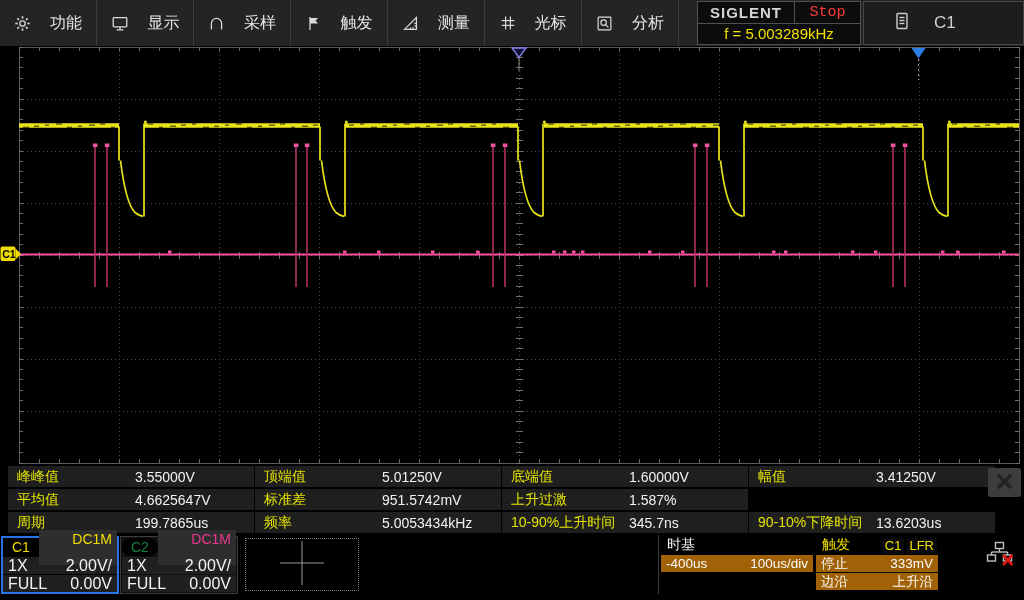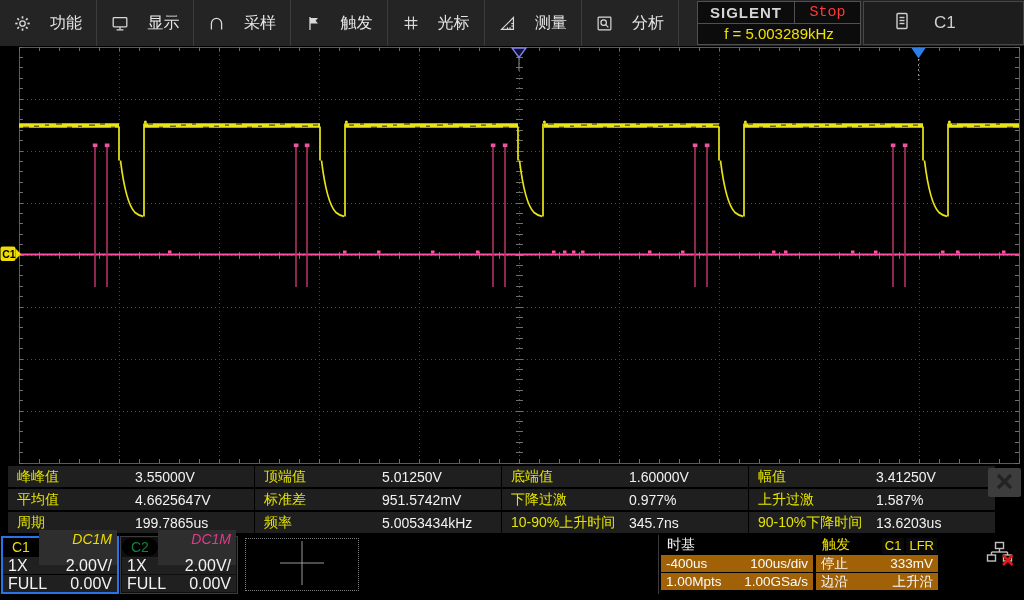--- a/index.html
+++ b/index.html
@@ -35,21 +35,21 @@
           border:none;border-radius:2px;display:flex;align-items:center;justify-content:center;
           cursor:pointer;padding:0;}
   
   .bottombar{position:absolute;left:0;top:533px;width:1024px;height:67px;background:#000;}
   .chbox{position:absolute;top:3px;width:114px;box-sizing:content-box;cursor:pointer;}
   .chbox.sel{left:1px;border:2px solid #2a72e8;}
   .chbox.unsel{left:120px;border:1px solid #3c3c3c;padding:1px;background:#0f0f0f;}
   .chhead{height:18px;display:flex;align-items:center;background:#0f0f0f;}
   .chbadge{background:#000;padding:0 9px;font-size:14px;height:18px;line-height:18px;}
   .chcoup{flex:1;background:#2e2e2e;text-align:right;padding-right:5px;font-size:14px;
-          height:35px;line-height:18px;font-style:italic;}
+          height:35px;line-height:18px;}
   .chrow{height:17px;margin-top:1px;background:#202020;display:flex;justify-content:space-between;
          align-items:center;padding:0 5px;color:#f2f2f2;font-size:16px;}
   .addbox{position:absolute;left:245px;top:5px;width:112px;height:51px;border:1px dotted #7e7e7e;
           display:flex;align-items:center;justify-content:center;cursor:pointer;}
   .vsep{position:absolute;left:658px;top:2px;width:1px;height:59px;background:#3a3a3a;}
   .infobox{position:absolute;top:3px;cursor:pointer;}
   .tbbox{left:661px;width:152px;}
   .trbox{left:816px;width:122px;}
   .ibhead{height:18px;color:#f2f2f2;font-size:14px;display:flex;align-items:center;padding-left:6px;}
   .trhead{color:#f0e000;justify-content:space-between;padding-right:1px;}
@@ -104,40 +104,40 @@
         <span>
           <svg width="16" height="17" viewBox="0 0 20 20">
             <line x1="5" y1="2" x2="5" y2="18" stroke="#d9d9d9" stroke-width="1.6"></line>
             <path d="M5 3 h10 l-3 3.5 3 3.5 H5 z" fill="#d9d9d9"></path>
           </svg>
         </span>
         <span>触发</span>
       </div>
       <div class="mitem">
         <span>
-          <svg width="16" height="16" viewBox="0 0 20 20" stroke="#d9d9d9" stroke-width="1.5">
-            <line x1="7" y1="2" x2="7" y2="18"></line>
-            <line x1="13" y1="2" x2="13" y2="18"></line>
-            <line x1="2" y1="7" x2="18" y2="7"></line>
-            <line x1="2" y1="13" x2="18" y2="13"></line>
-          </svg>
-        </span>
-        <span>光标</span>
-      </div>
-      <div class="mitem">
-        <span>
           <svg width="17" height="17" viewBox="0 0 20 20" fill="none" stroke="#d9d9d9" stroke-width="1.4">
             <path d="M3 17 L17 3 L17 17 Z"></path>
             <line x1="13" y1="17" x2="13" y2="14.5"></line>
             <line x1="10" y1="17" x2="10" y2="14.5"></line>
             <line x1="17" y1="13" x2="14.5" y2="13"></line>
             <line x1="17" y1="10" x2="14.5" y2="10"></line>
           </svg>
         </span>
         <span>测量</span>
+      </div>
+      <div class="mitem">
+        <span>
+          <svg width="16" height="16" viewBox="0 0 20 20" stroke="#d9d9d9" stroke-width="1.5">
+            <line x1="7" y1="2" x2="7" y2="18"></line>
+            <line x1="13" y1="2" x2="13" y2="18"></line>
+            <line x1="2" y1="7" x2="18" y2="7"></line>
+            <line x1="2" y1="13" x2="18" y2="13"></line>
+          </svg>
+        </span>
+        <span>光标</span>
       </div>
       <div class="mitem">
         <span>
           <svg width="17" height="17" viewBox="0 0 20 20" fill="none" stroke="#d9d9d9" stroke-width="1.4">
             <rect x="2.5" y="2.5" width="15" height="15" rx="1"></rect>
             <circle cx="9" cy="9" r="3.2"></circle>
             <line x1="11.4" y1="11.4" x2="14.5" y2="14.5"></line>
           </svg>
         </span>
         <span>分析</span>
@@ -623,24 +623,20 @@
     <div class="mrow">
       <div class="mcell">
         <span class="mlabel">平均值</span>
         <span class="mvalue">4.6625647V</span>
       </div>
       <div class="mcell">
         <span class="mlabel">标准差</span>
         <span class="mvalue">951.5742mV</span>
       </div>
       <div class="mcell">
-        <span class="mlabel">下降过激</span>
-        <span class="mvalue">0.977%</span>
-      </div>
-      <div class="mcell">
         <span class="mlabel">上升过激</span>
         <span class="mvalue">1.587%</span>
       </div>
     </div>
     <div class="mrow">
       <div class="mcell">
         <span class="mlabel">周期</span>
         <span class="mvalue">199.7865us</span>
       </div>
       <div class="mcell">
@@ -707,24 +703,20 @@
     </span>
   </div>
 
   <div class="vsep"></div>
 
   <div class="infobox tbbox">
     <div class="ibhead">时基</div>
     <div class="ibrow">
       <span>-400us</span>
       <span>100us/div</span>
-    </div>
-    <div class="ibrow">
-      <span>1.00Mpts</span>
-      <span>1.00GSa/s</span>
     </div>
   </div>
 
   <div class="infobox trbox">
     <div class="ibhead trhead">
       <span>触发</span>
       <span>
         <span class="tbadge">C1</span><span class="tbadge">LFR</span>
       </span>
     </div>

